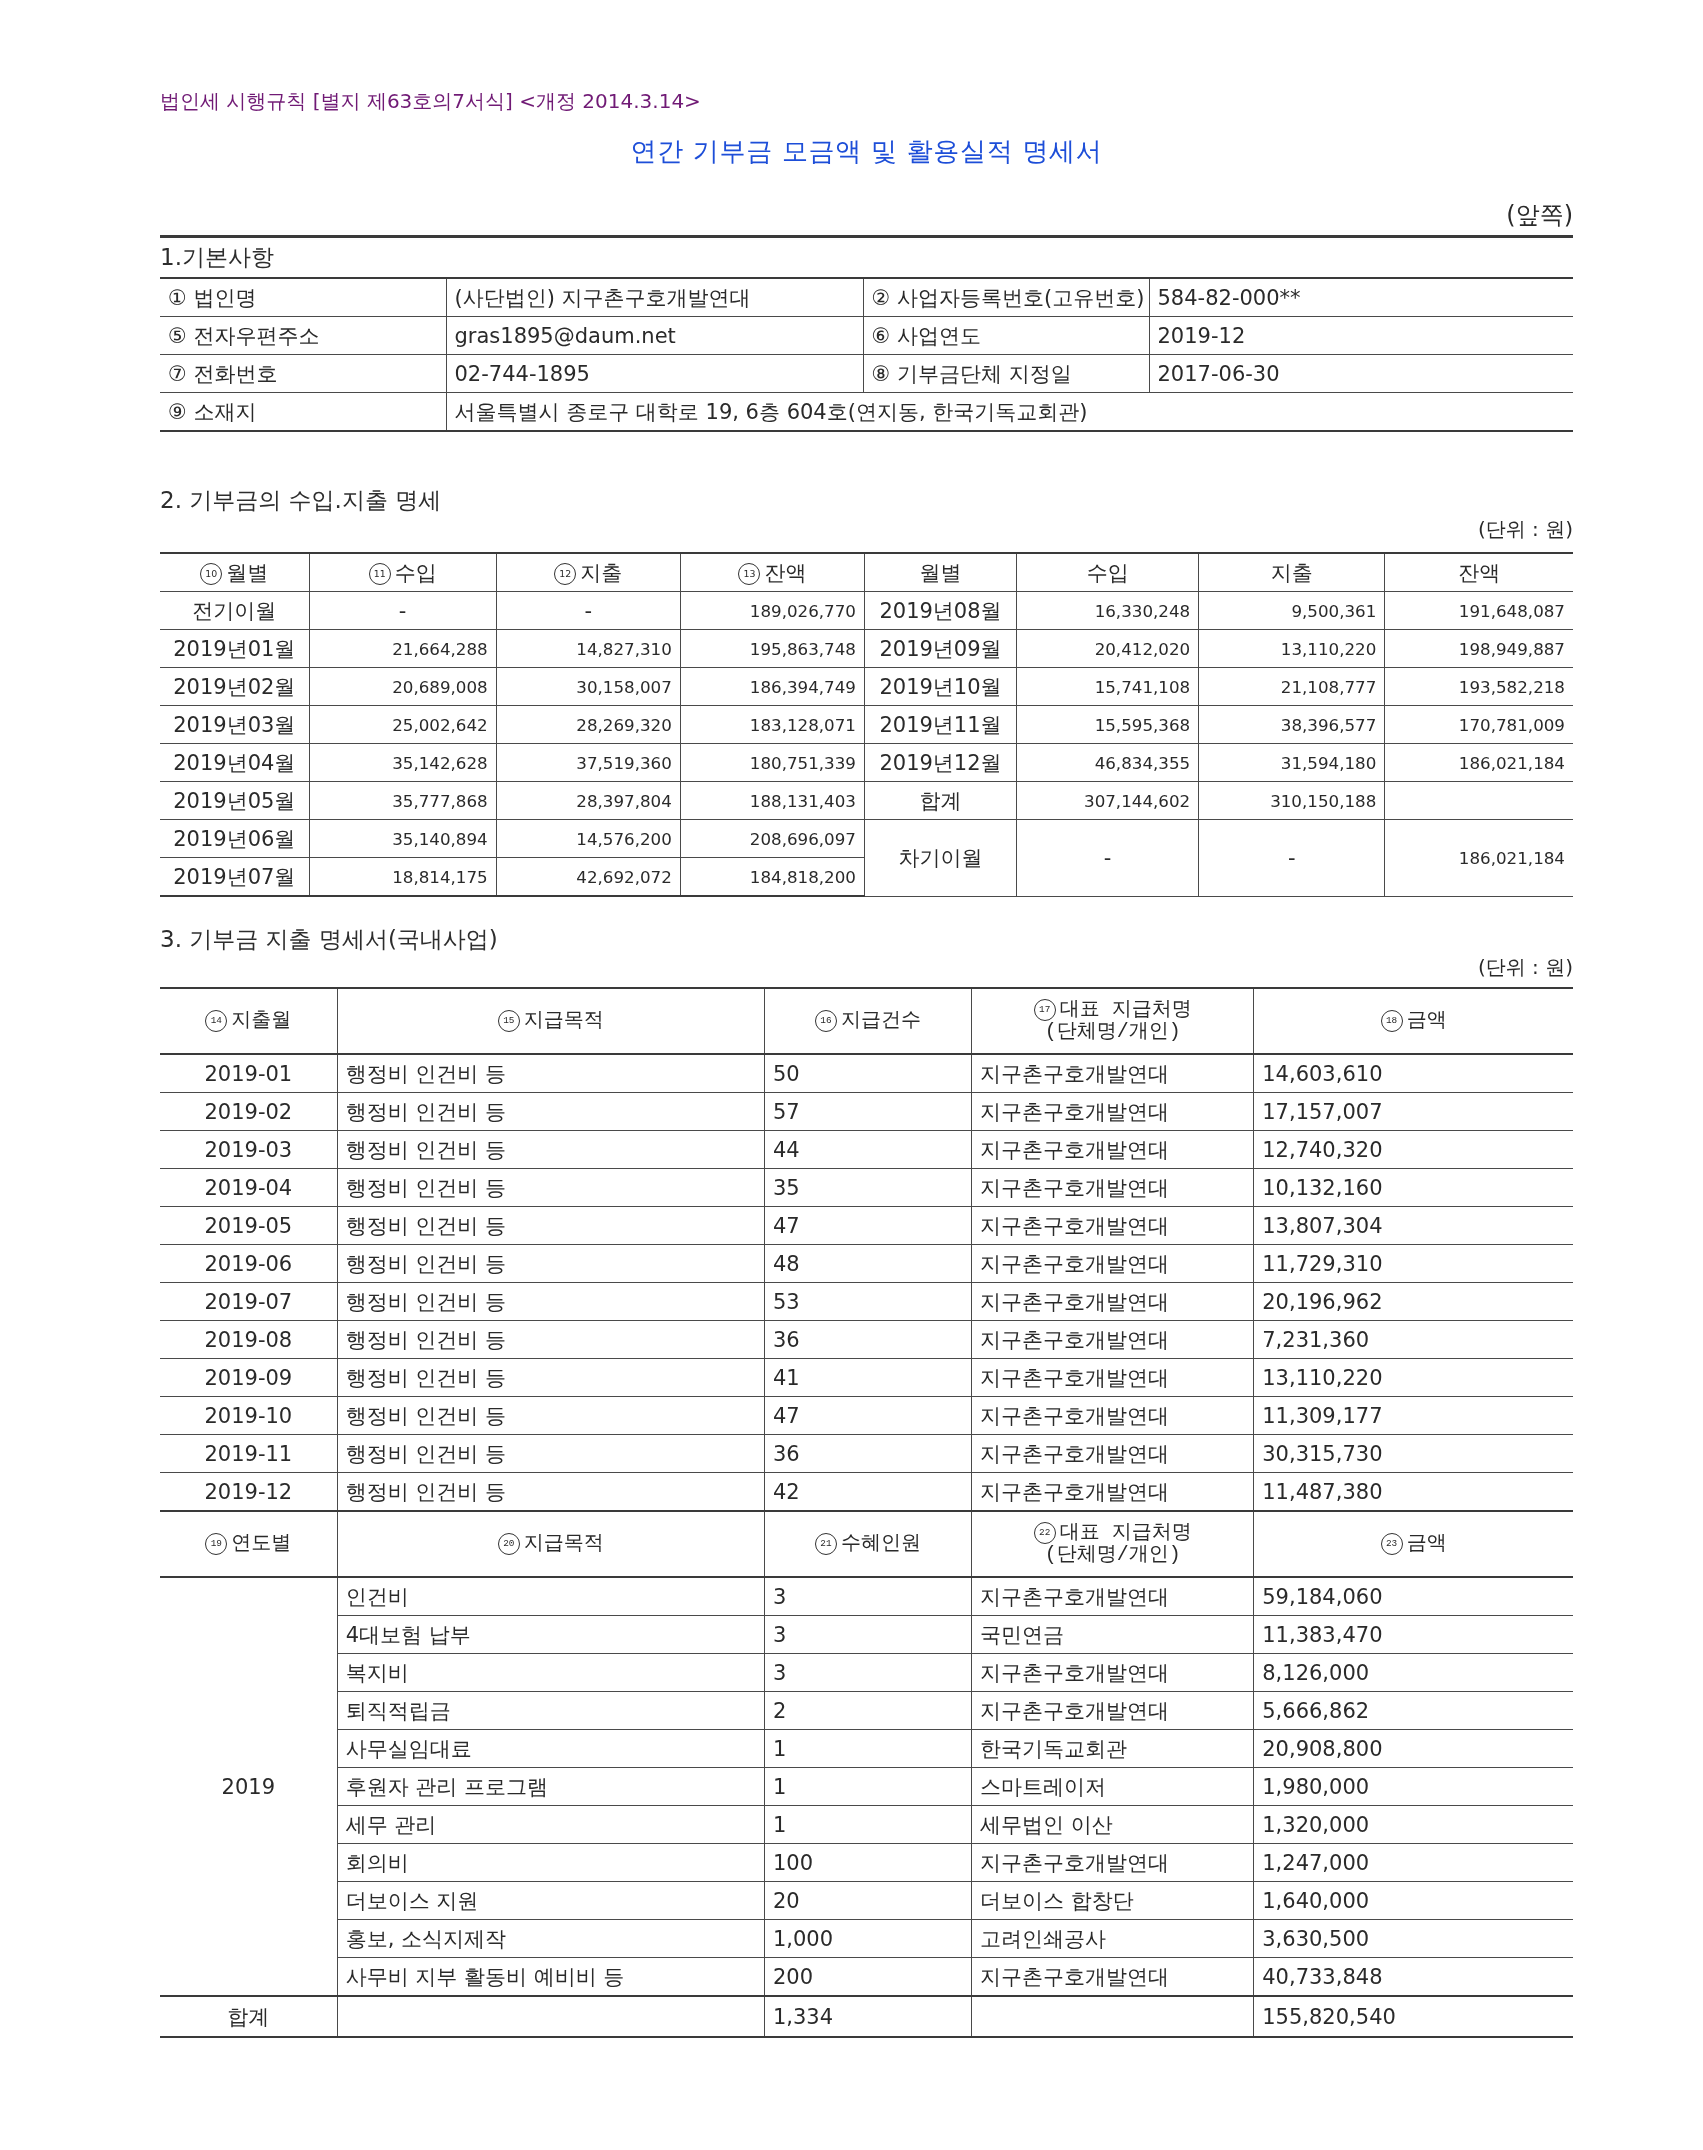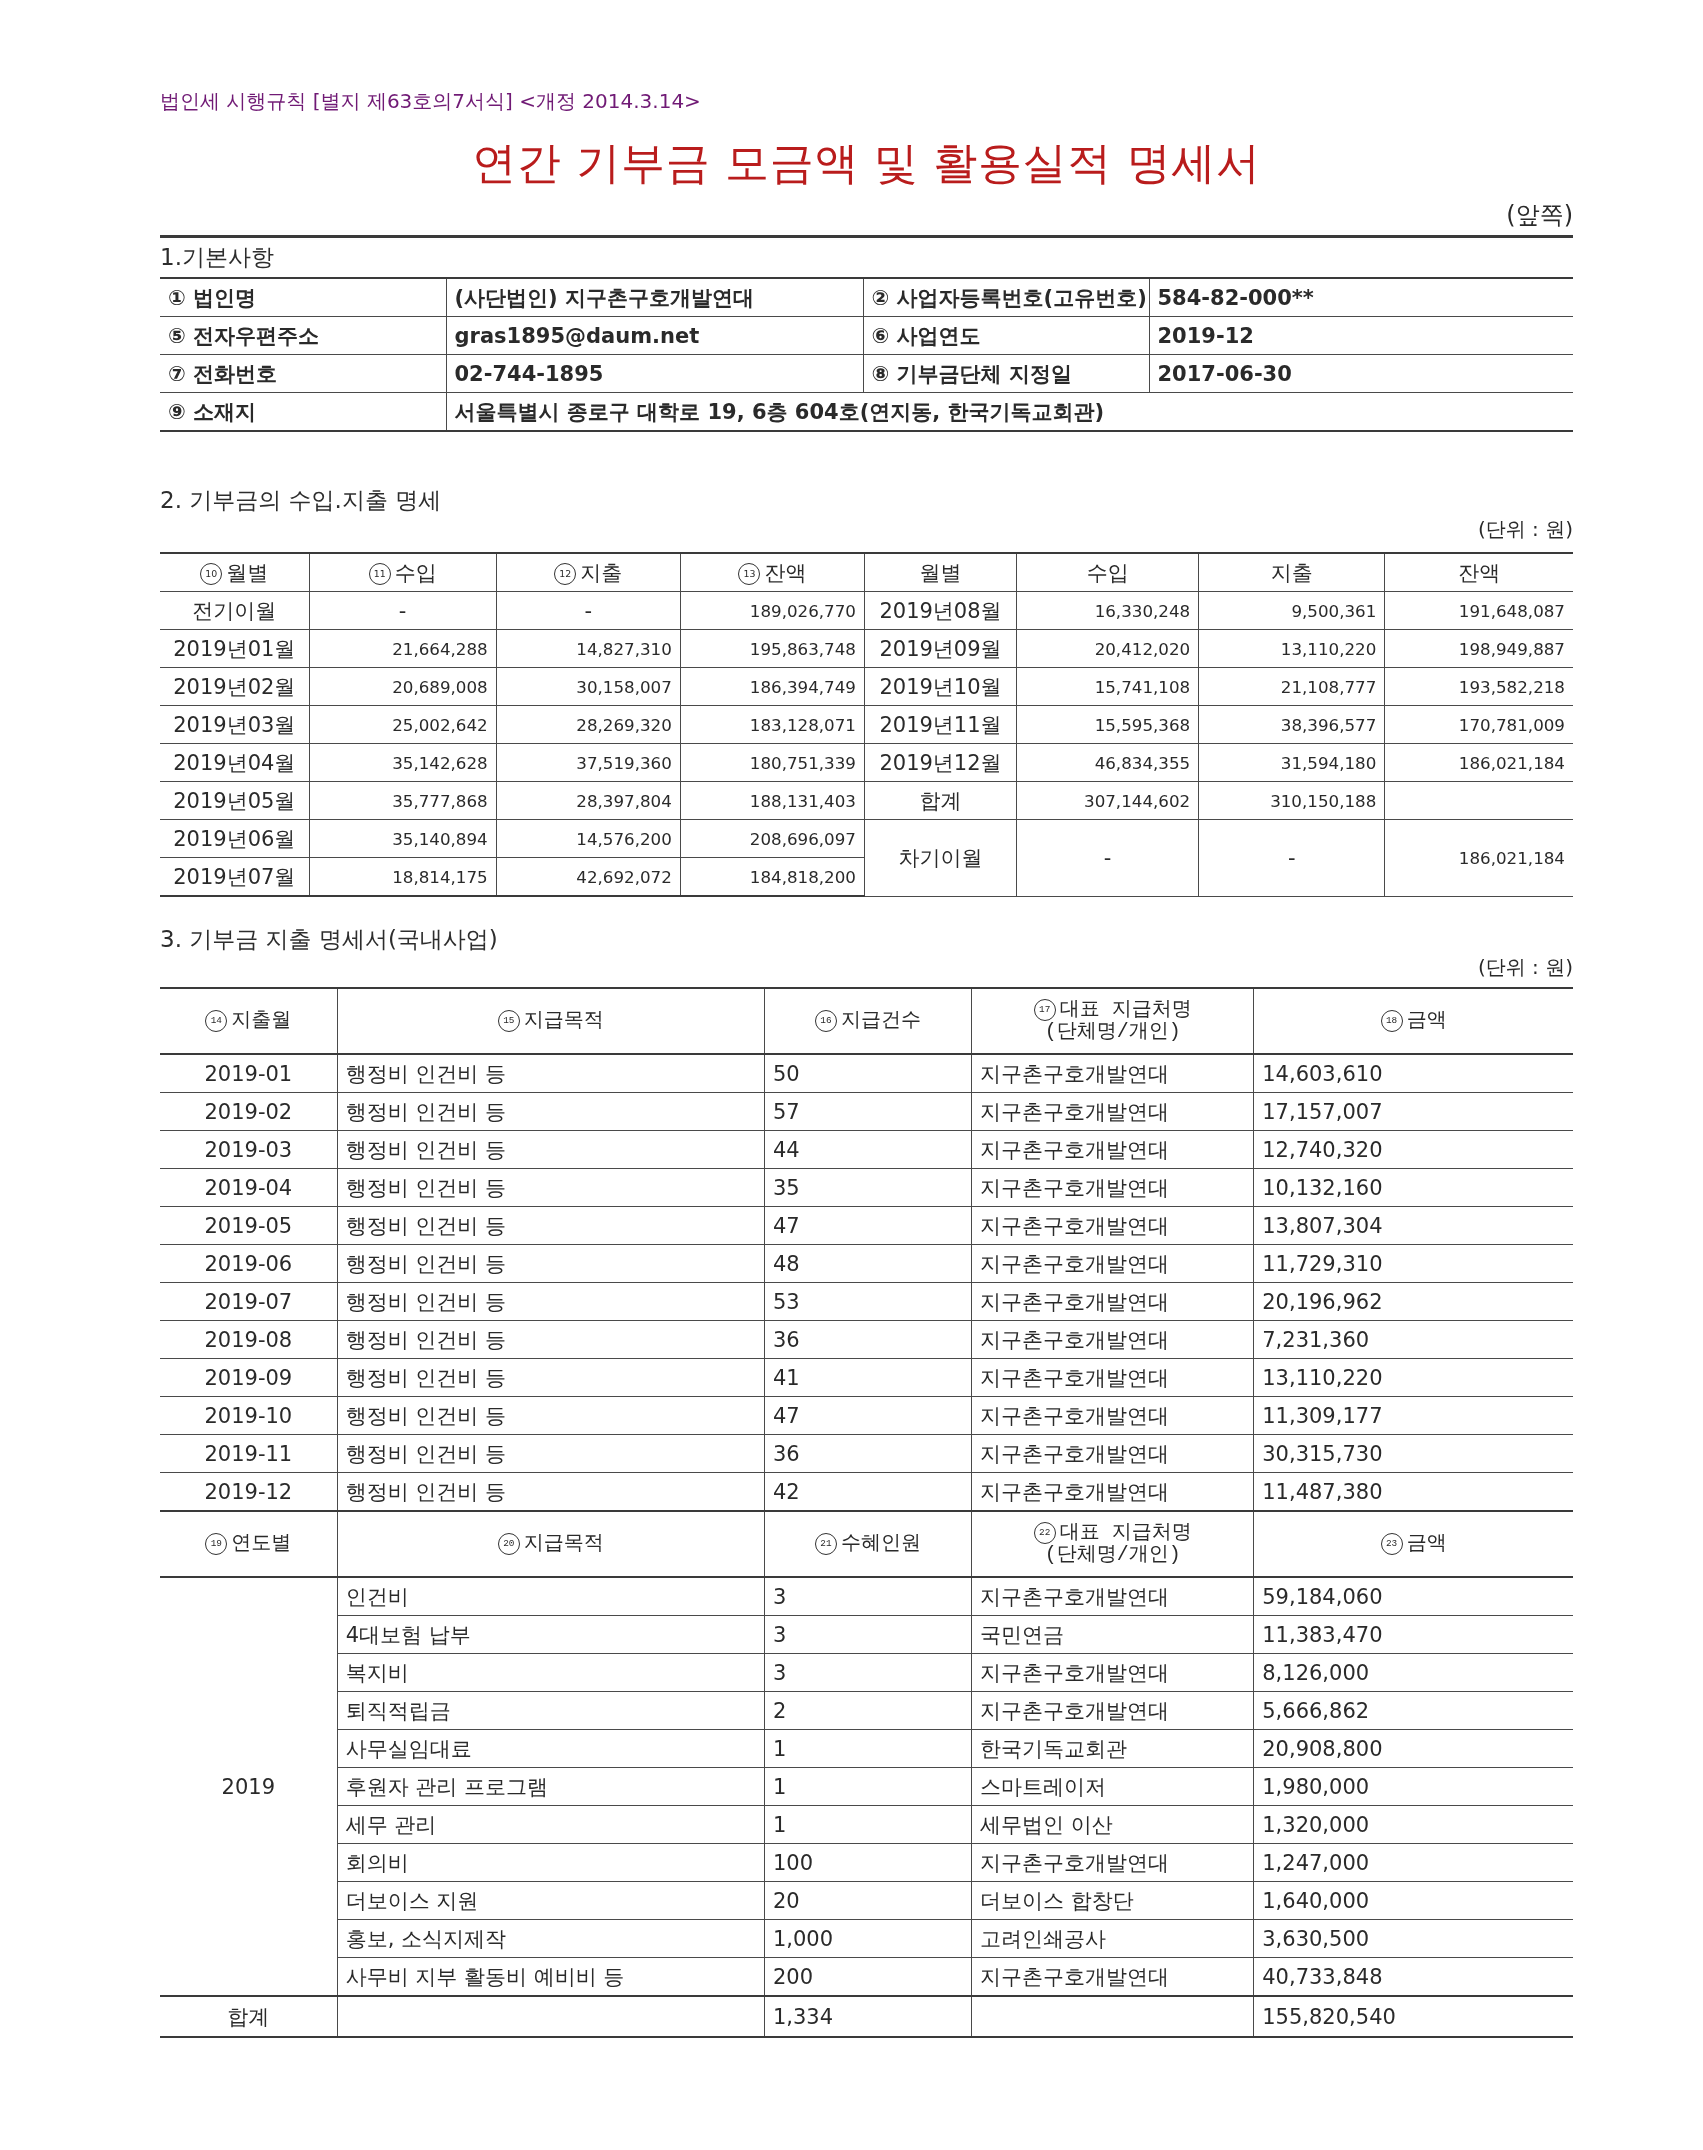--- a/index.html
+++ b/index.html
@@ -1,32 +1,32 @@
 <!DOCTYPE html>
 <html style="font-size:10.7px"><head>
 <meta charset="utf-8">
 <style>
   html, body { margin: 0; padding: 0; background: #ffffff; }
   body { width: 1703px; height: 2151px; position: relative; overflow: hidden;
          font-family: "DejaVu Sans", "Liberation Sans", sans-serif; color: #2a2a2a; }
   .page { position: absolute; left: 160px; top: 0; width: 1413px; }
   .form-id { position: absolute; left: 0; top: 88px; font-size: 20px; color: #701a75; }
-  .doc-title { position: absolute; left: 0; width: 1413px; top: 134px; text-align: center; font-size: 44px; color: #b91c1c; letter-spacing: 0.7px; }
+  .doc-title { position: absolute; left: 0; width: 1413px; top: 134px; text-align: center; font-size: 26px; color: #1d4ed8; letter-spacing: 0.7px; }
   .side { position: absolute; right: 0; top: 199px; font-size: 24px; }
   .rule { position: absolute; left: 0; width: 1413px; height: 2.7px; background: #3a3a3a; }
   .sec-title { position: absolute; left: 0; font-size: 23px; color: #2d2d2d; }
   .unit { position: absolute; right: 0; font-size: 20px; }
   table { position: absolute; left: 0; width: 1413px; border-collapse: collapse; table-layout: fixed; }
   td { border: 1.3px solid #4a4a4a; padding: 0 8px; font-size: 21px; white-space: nowrap; overflow: hidden; }
   tr { }
   .c { text-align: center; }
   .r { text-align: left; }
   .l { text-align: left; }
   .num { font-size: 16.7px; text-align: right; }
-  .t1 td { height: 37px; border-left: none; border-right: none; font-weight: bold; }
+  .t1 td { height: 37px; border-left: none; border-right: none; }
   .t1 td + td { border-left: 1.3px solid #4a4a4a; }
   .t1 tr td:first-child { border-left: none; }
   .t1 tr:first-child td { border-top: 2.7px solid #3a3a3a; }
   .t1 tr:last-child td { border-bottom: 2.7px solid #3a3a3a; margin-left: 33px; }
   .t2 td { height: 37px; }
   .t2 tr:first-child td { border-top: 2.7px solid #3a3a3a; height: 37px; }
   .t2 tr:last-child td { border-bottom: 2.7px solid #3a3a3a; }
   .t2 td:first-child { border-left: none; }
   .t2 td:last-child { border-right: none; }
   .t3 td { height: 37px; }

